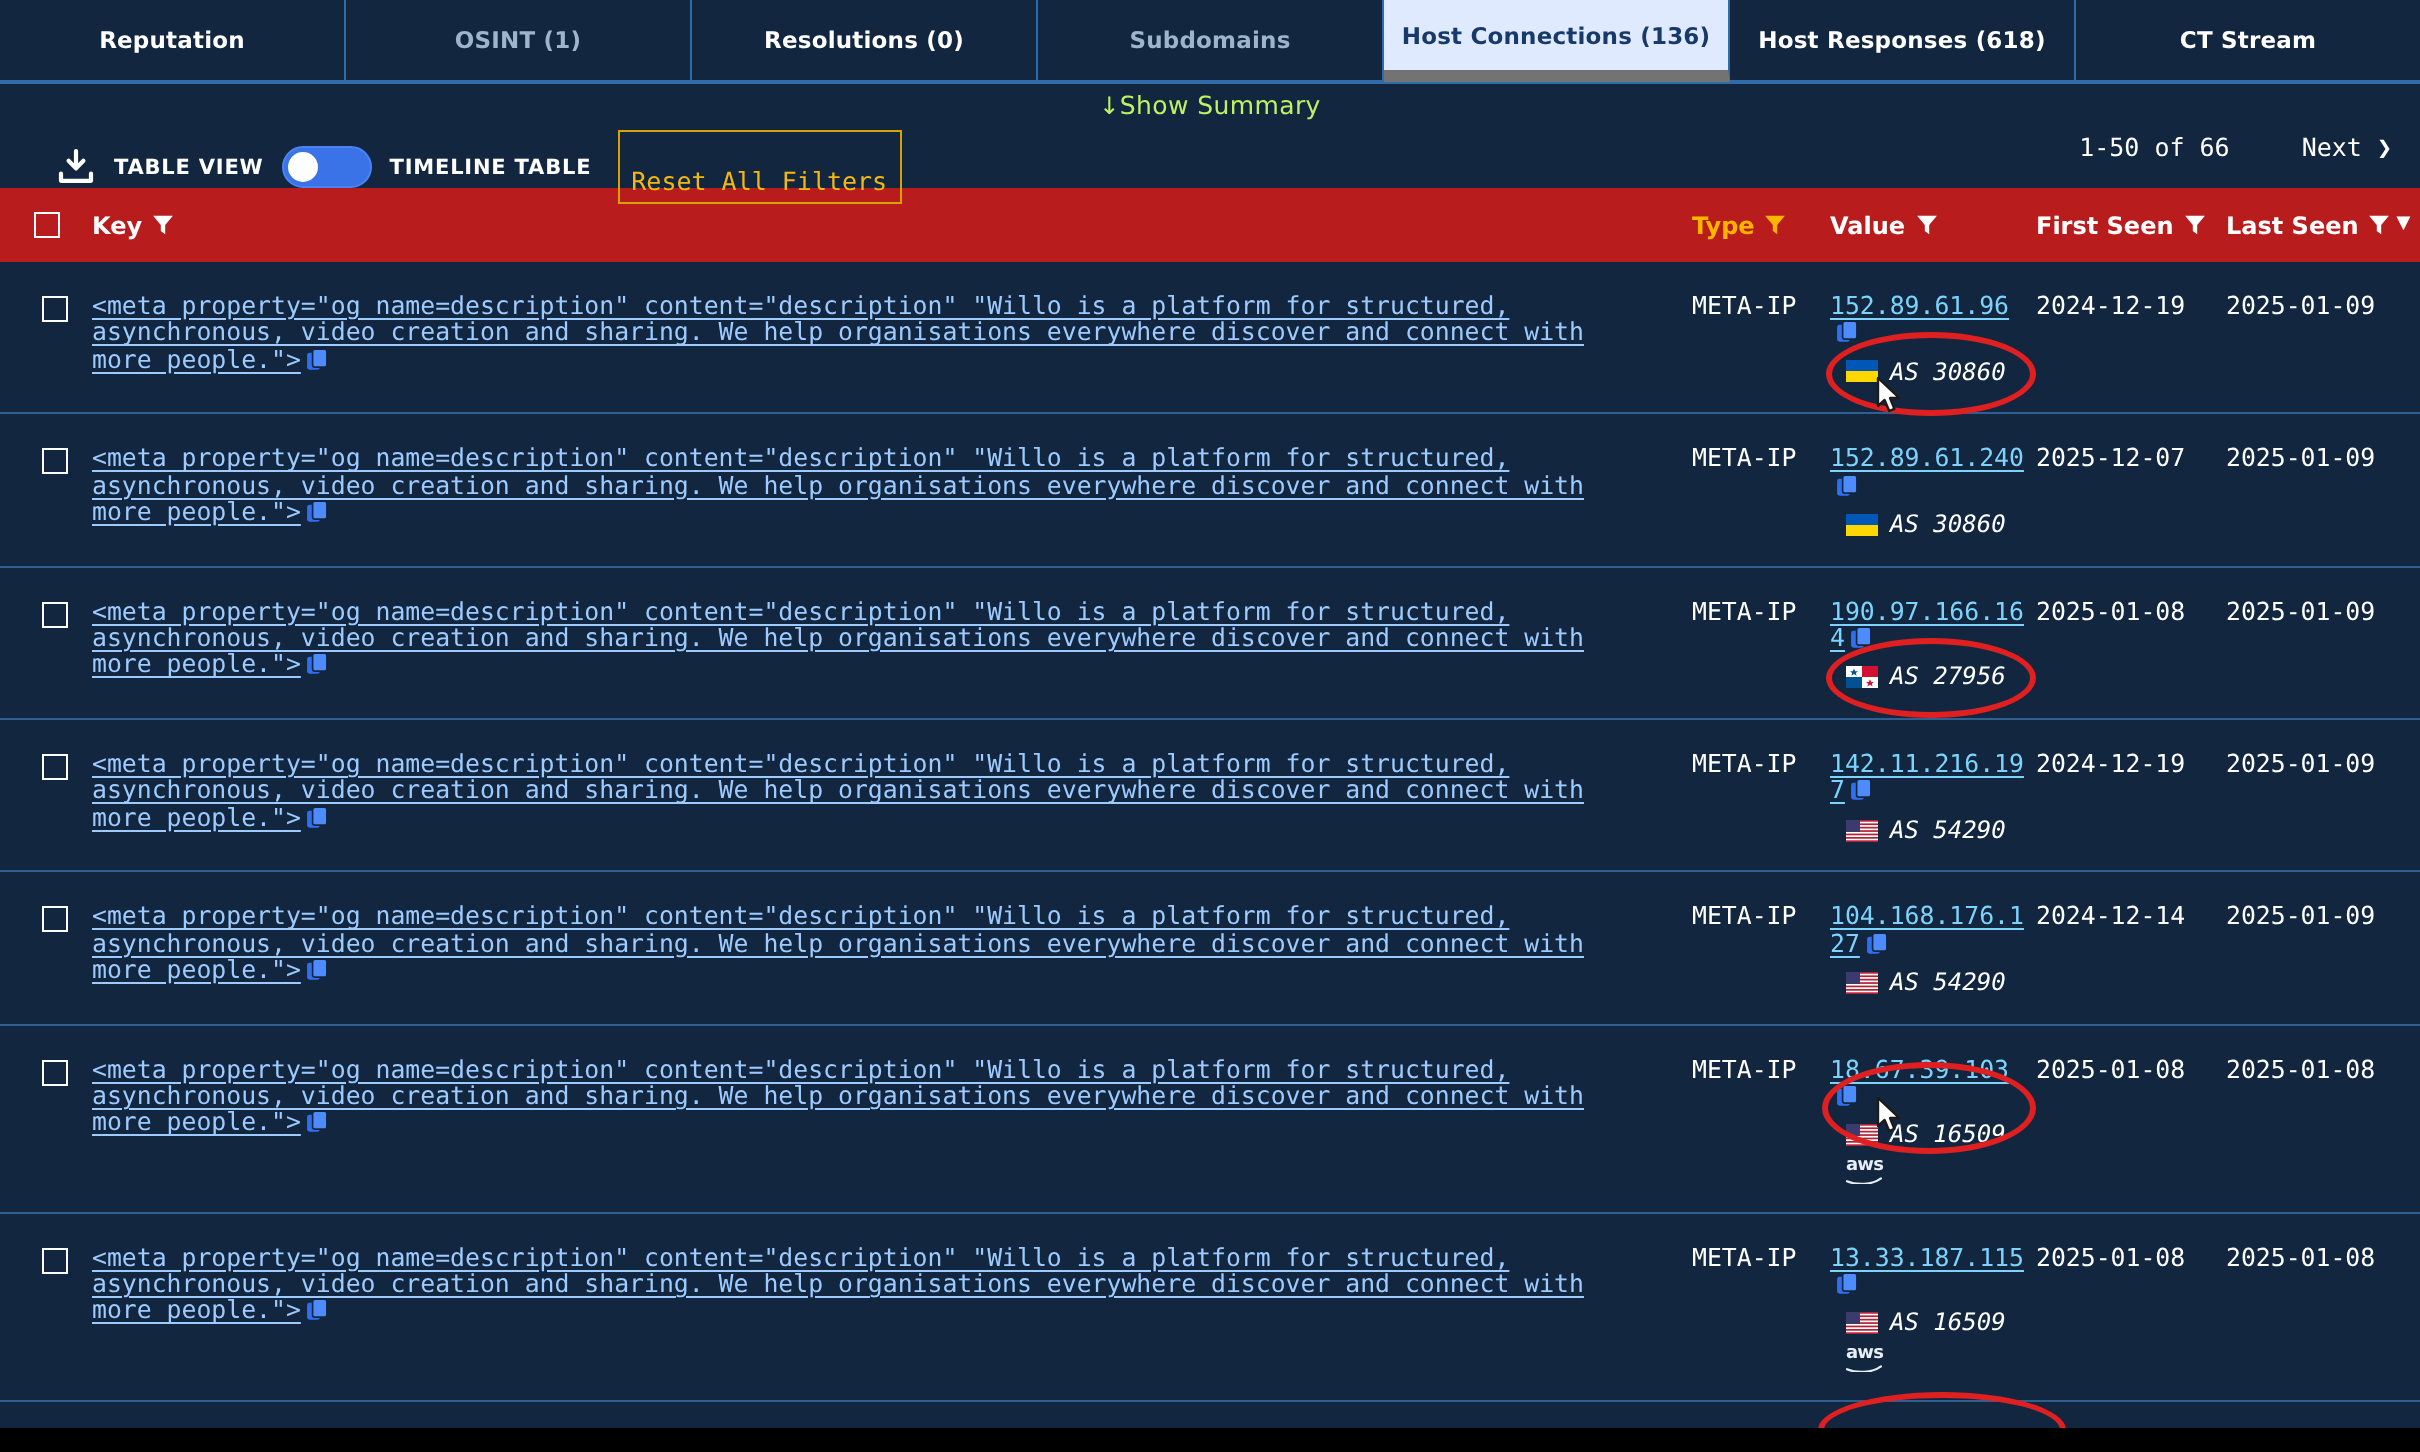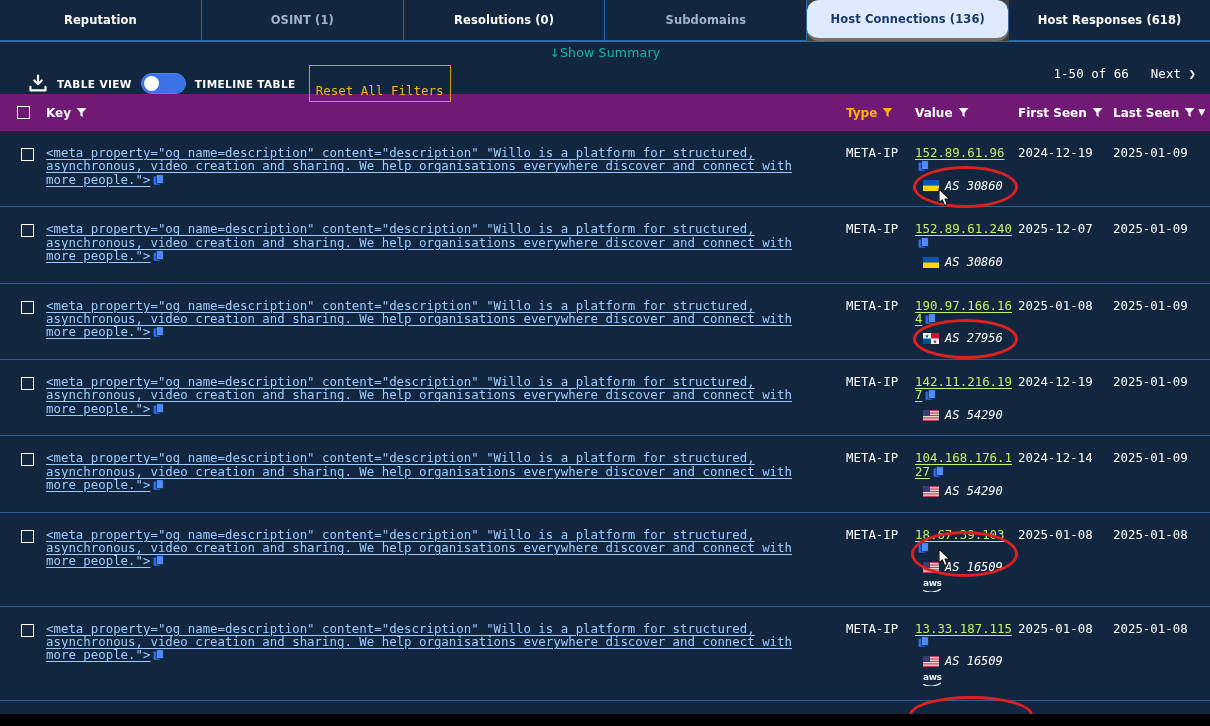--- a/index.html
+++ b/index.html
@@ -43,36 +43,35 @@
     box-sizing: border-box;
     cursor: pointer;
     user-select: none;
     white-space: nowrap;
   }
   .tab:last-child { border-right: none; }
   .tab.dim { color: #9db4cc; }
   .tab.active {
     background: #dfeaff;
     color: #173a6b;
-    border-bottom: 3px solid #737373;
-    border-radius: 12px;
+    border-bottom: 6px solid #737373;
   }
 
   
   .toolbar {
     position: relative;
     height: 52px;
     background: #12273f;
   }
   .show-summary {
     position: absolute;
     left: 0; right: 0;
     top: 3px;
     text-align: center;
-    color: #14b8a6;
+    color: #bef264;
     font-size: 12.5px;
     letter-spacing: .2px;
     cursor: pointer;
   }
   .show-summary .arrow { font-size: 12px; }
   .tools-left {
     position: absolute;
     left: 28px;
     top: 23px;
     display: flex;
@@ -113,35 +112,35 @@
     padding: 18px 6px 3px 6px;
     cursor: pointer;
     line-height: 1.15;
   }
   .pager {
     position: absolute;
     right: 14px;
     top: 24px;
     display: flex;
     align-items: center;
-    gap: 22px;
+    gap: 36px;
     color: #ffffff;
     font-family: "DejaVu Sans Mono", monospace;
     font-size: 12.5px;
   }
   .pager .next { cursor: pointer; }
 
   
   table.grid {
     width: 1210px;
     border-collapse: collapse;
     table-layout: fixed;
   }
   thead th {
-    background: #701a75;
+    background: #b91c1c;
     color: #ffffff;
     height: 37px;
     font-size: 12px;
     font-weight: bold;
     text-align: left;
     padding: 0;
     vertical-align: middle;
     white-space: nowrap;
   }
   th .hwrap { display: flex; align-items: center; gap: 5px; cursor: pointer; }
@@ -184,21 +183,21 @@
   }
   .copy-icon {
     display: inline-block;
     width: 11px; height: 12px;
     margin-left: 3px;
     vertical-align: -2px;
     cursor: pointer;
   }
   td.c-type { color: #ffffff; margin-top: 41px; }
   .ip-link {
-    color: #bef264;
+    color: #7dd3fc;
     text-decoration: underline;
     text-underline-offset: 2px;
     cursor: pointer;
     word-break: break-all;
   }
   .asn-row {
     display: flex;
     align-items: center;
     gap: 6px;
     margin-top: 7px;
@@ -265,20 +264,23 @@
         <span>Resolutions (0)</span>
       </div>
     <div class="tab dim">
         <span>Subdomains</span>
       </div>
     <div class="tab active">
         <span>Host Connections (136)</span>
       </div>
     <div class="tab">
         <span>Host Responses (618)</span>
+      </div>
+    <div class="tab">
+        <span>CT Stream</span>
       </div>
   </div>
 
   <div class="toolbar">
 
     <div class="show-summary">
       <span class="arrow">↓</span><span>Show Summary</span>
     </div>
 
     <div class="tools-left">

